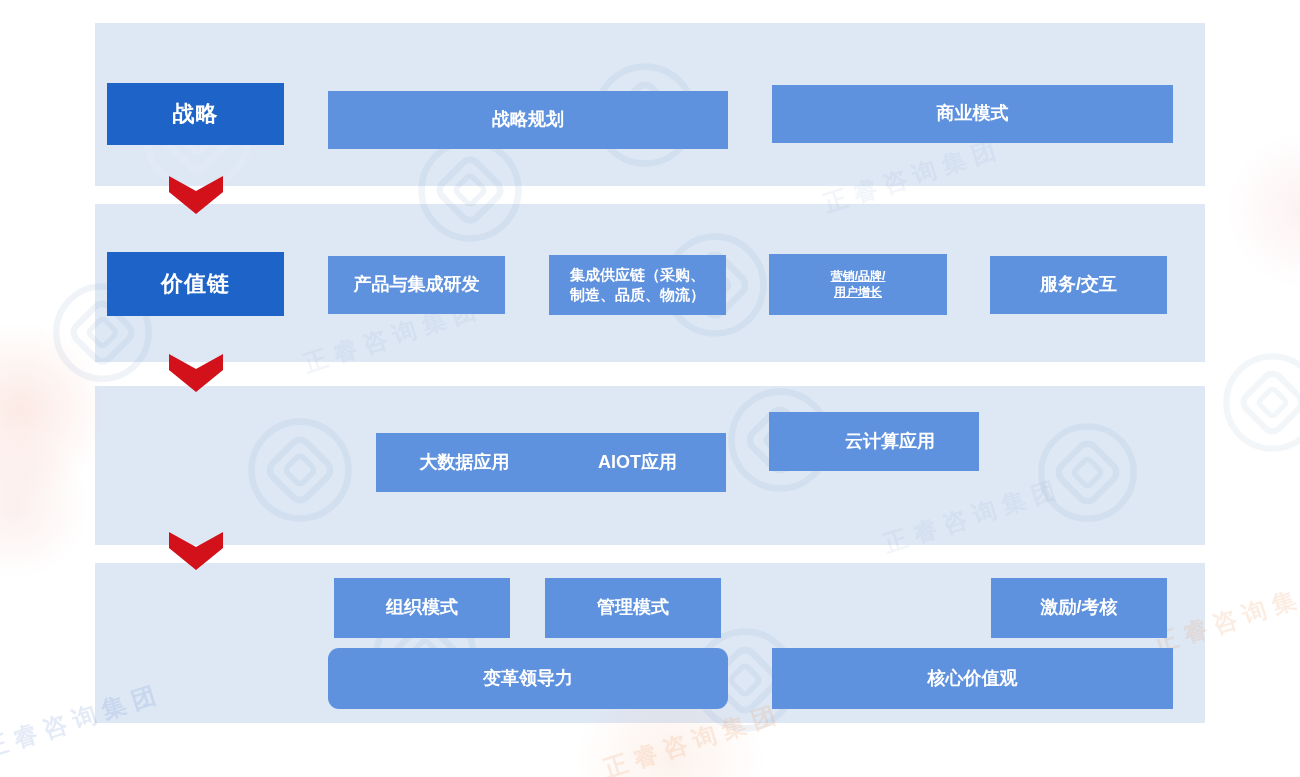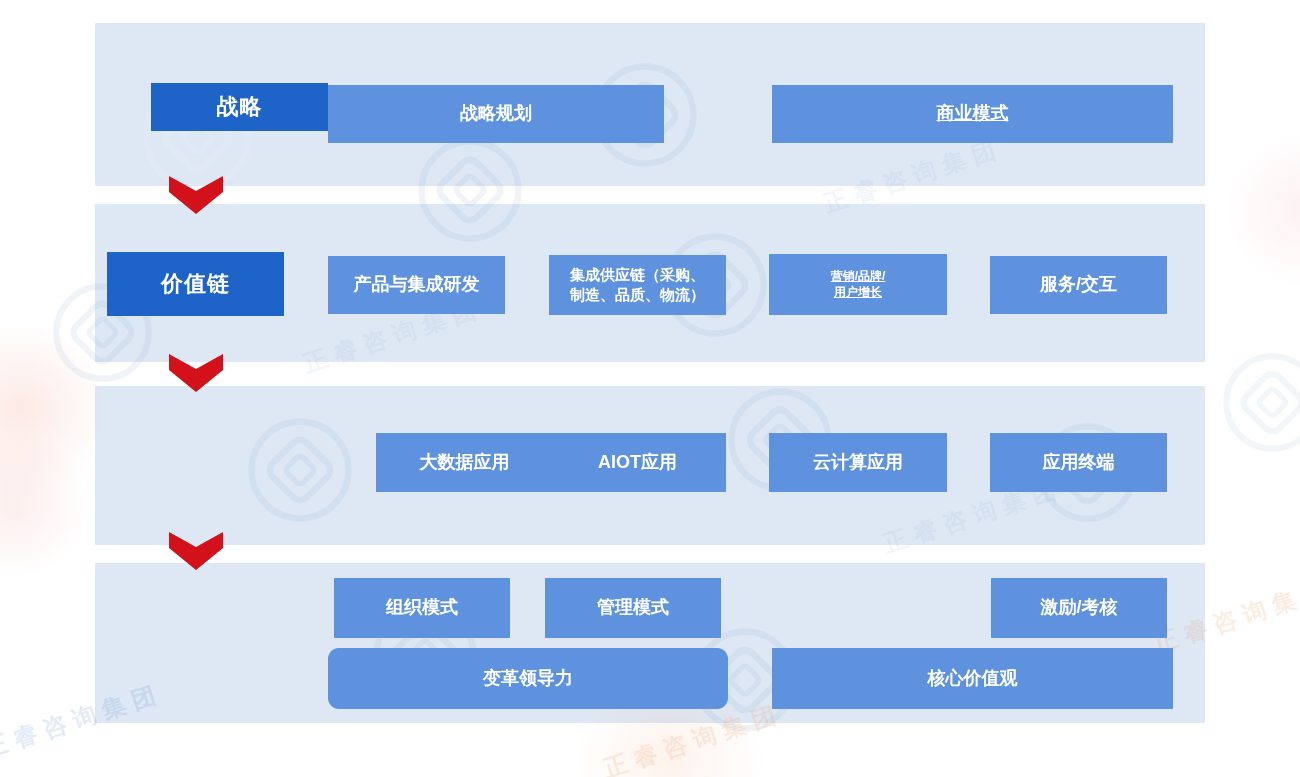--- a/index.html
+++ b/index.html
@@ -117,41 +117,40 @@
   <svg class="chev" style="top:176px;" viewBox="0 0 54 38">
       <polygon points="0,0 27,15 54,0 54,16 27,38 0,16" fill="#d2111b"></polygon>
     </svg>
   <svg class="chev" style="top:354px;" viewBox="0 0 54 38">
       <polygon points="0,0 27,15 54,0 54,16 27,38 0,16" fill="#d2111b"></polygon>
     </svg>
   <svg class="chev" style="top:532px;" viewBox="0 0 54 38">
       <polygon points="0,0 27,15 54,0 54,16 27,38 0,16" fill="#d2111b"></polygon>
     </svg>
 
-  <div class="lbl" style="top:83px;height:48px;margin-left:44px;">战略</div>
+  <div class="lbl" style="top:83px;height:62px;">战略</div>
   <div class="lbl" style="top:252px;height:64px;">价值链</div>
 
-  <div class="box" style="left:328px;top:85px;width:336px;height:58px;">战略规划</div>
-  <div class="box" style="left:772px;top:85px;width:401px;height:58px;text-decoration:underline;">商业模式</div>
+  <div class="box" style="left:328px;top:91px;width:400px;height:58px;">战略规划</div>
+  <div class="box" style="left:772px;top:85px;width:401px;height:58px;">商业模式</div>
 
   <div class="box" style="left:328px;top:256px;width:177px;height:58px;">产品与集成研发</div>
   <div class="box small" style="left:549px;top:255px;width:177px;height:60px;">
     <span>集成供应链（采购、</span>
     <span>制造、品质、物流）</span>
   </div>
   <div class="box mid" style="left:769px;top:254px;width:178px;height:61px;">
     <span>营销/品牌/</span>
     <span>用户增长</span>
   </div>
   <div class="box" style="left:990px;top:256px;width:177px;height:58px;">服务/交互</div>
 
   <div class="box" style="left:328px;top:433px;width:177px;height:59px;margin-left:48px;">大数据应用</div>
   <div class="box" style="left:549px;top:433px;width:177px;height:59px;">AIOT应用</div>
-  <div class="box" style="left:769px;top:433px;width:178px;height:59px;">云计算应用</div>
-  <div class="box" style="left:990px;top:433px;width:177px;height:59px;">应用终端</div>
+  <div class="box" style="left:769px;top:412px;width:178px;height:59px;padding-left:32px;">云计算应用</div>
 
   <div class="box" style="left:334px;top:578px;width:176px;height:60px;">组织模式</div>
   <div class="box" style="left:545px;top:578px;width:176px;height:60px;">管理模式</div>
   <div class="box" style="left:991px;top:578px;width:176px;height:60px;">激励/考核</div>
   <div class="box" style="left:328px;top:648px;width:400px;height:61px;border-radius:11px;">变革领导力</div>
   <div class="box" style="left:772px;top:648px;width:401px;height:61px;">核心价值观</div>
 
 </div>
 
 </body></html>

